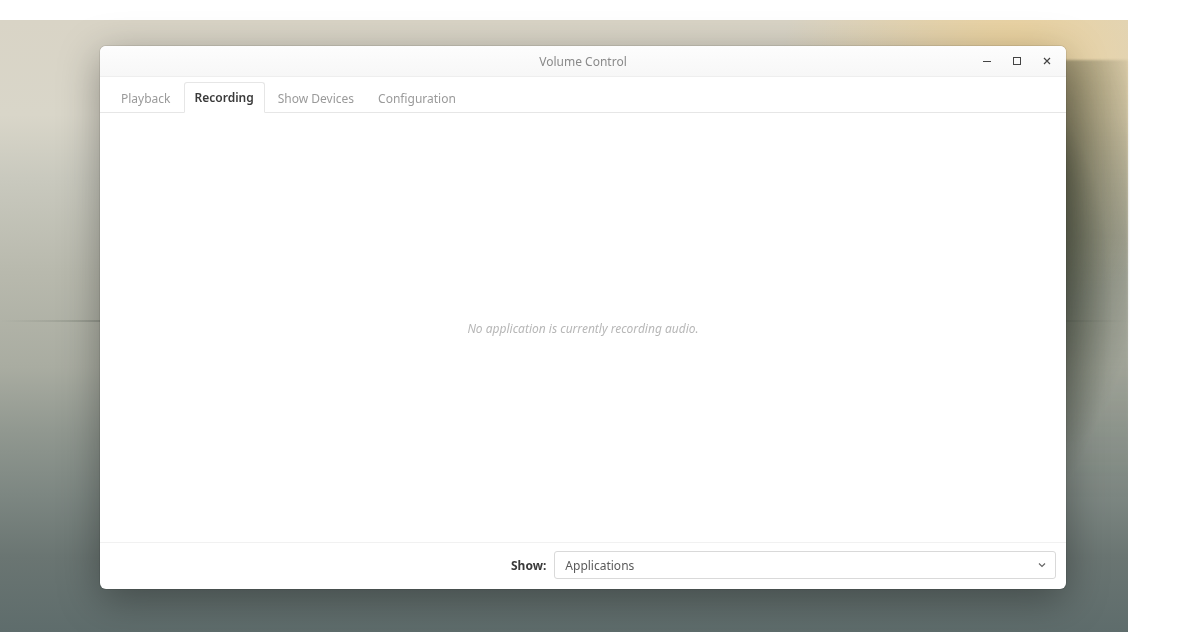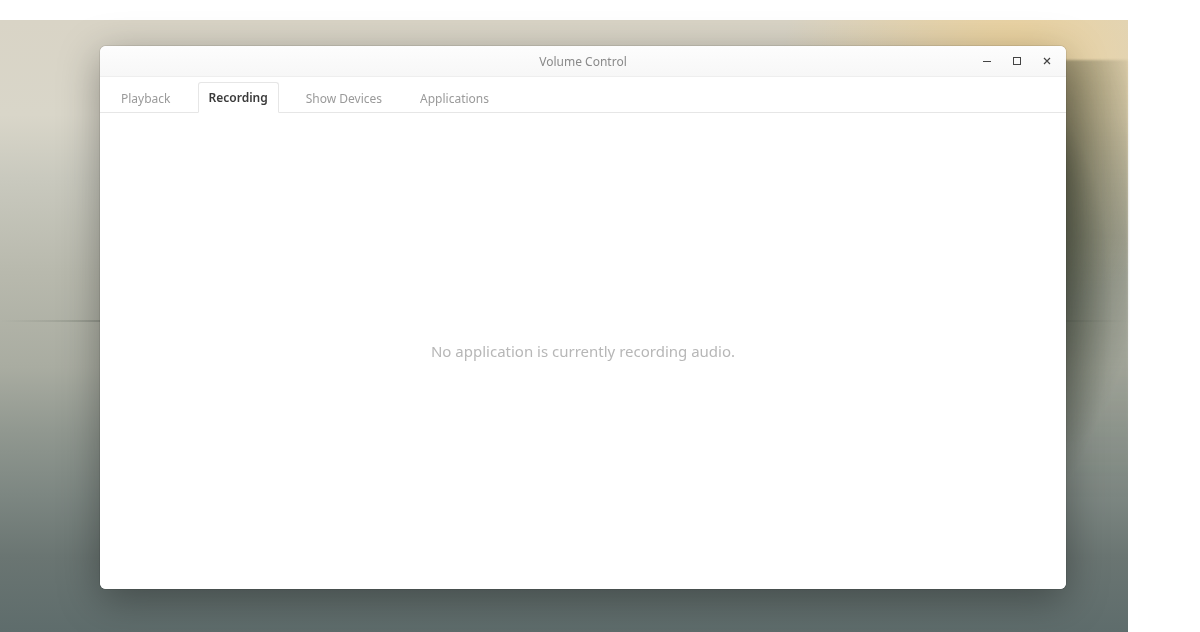--- a/index.html
+++ b/index.html
@@ -98,21 +98,21 @@
     color: #444;
     cursor: pointer;
   }
   .win-btn svg { display: block; }
 
   
   .tabs {
     display: flex;
     align-items: flex-end;
     padding: 4px 10px 0 10px;
-    gap: 16px;
+    gap: 2px;
     border-bottom: 1px solid #e6e6e6;
     background: #ffffff;
   }
   .tab {
     padding: 6px 10px 6px 10px;
     font-size: 12px;
     color: #9a9a9a;
     border: 1px solid transparent;
     border-bottom: none;
     border-top-left-radius: 3px;
@@ -133,21 +133,22 @@
   .content {
     flex: 1;
     position: relative;
     background: #fff;
   }
   .empty-msg {
     position: absolute;
     top: 50%;
     left: 50%;
     transform: translate(-50%, -50%);
-    font-size: 15px;
+    font-size: 12px;
+    font-style: italic;
     color: #b7b7b7;
   }
 
   
   .footer {
     display: flex;
     align-items: center;
     gap: 8px;
     padding: 8px 10px 10px 10px;
     border-top: 1px solid #f1f1f1;
@@ -210,22 +211,34 @@
               </svg>
           </span>
         </div>
       </div>
     </div>
 
     <div class="tabs">
       <div class="tab">Playback</div>
       <div class="tab active">Recording</div>
       <div class="tab">Show Devices</div>
-      <div class="tab">Applications</div>
+      <div class="tab">Configuration</div>
     </div>
 
     <div class="content">
       <div class="empty-msg">No application is currently recording audio.</div>
     </div>
 
+    <div class="footer">
+      <div class="spacer"></div>
+      <span class="footer-label">Show:</span>
+      <div class="dropdown">
+        <span>Applications</span>
+        <span class="caret">
+          <svg width="10" height="10" viewBox="0 0 10 10">
+              <path d="M2 3.5l3 3 3-3" fill="none" stroke="currentColor" stroke-width="1.2"></path>
+            </svg>
+        </span>
+      </div>
+    </div>
 
   </div>
 </div>
 
 </body></html>

